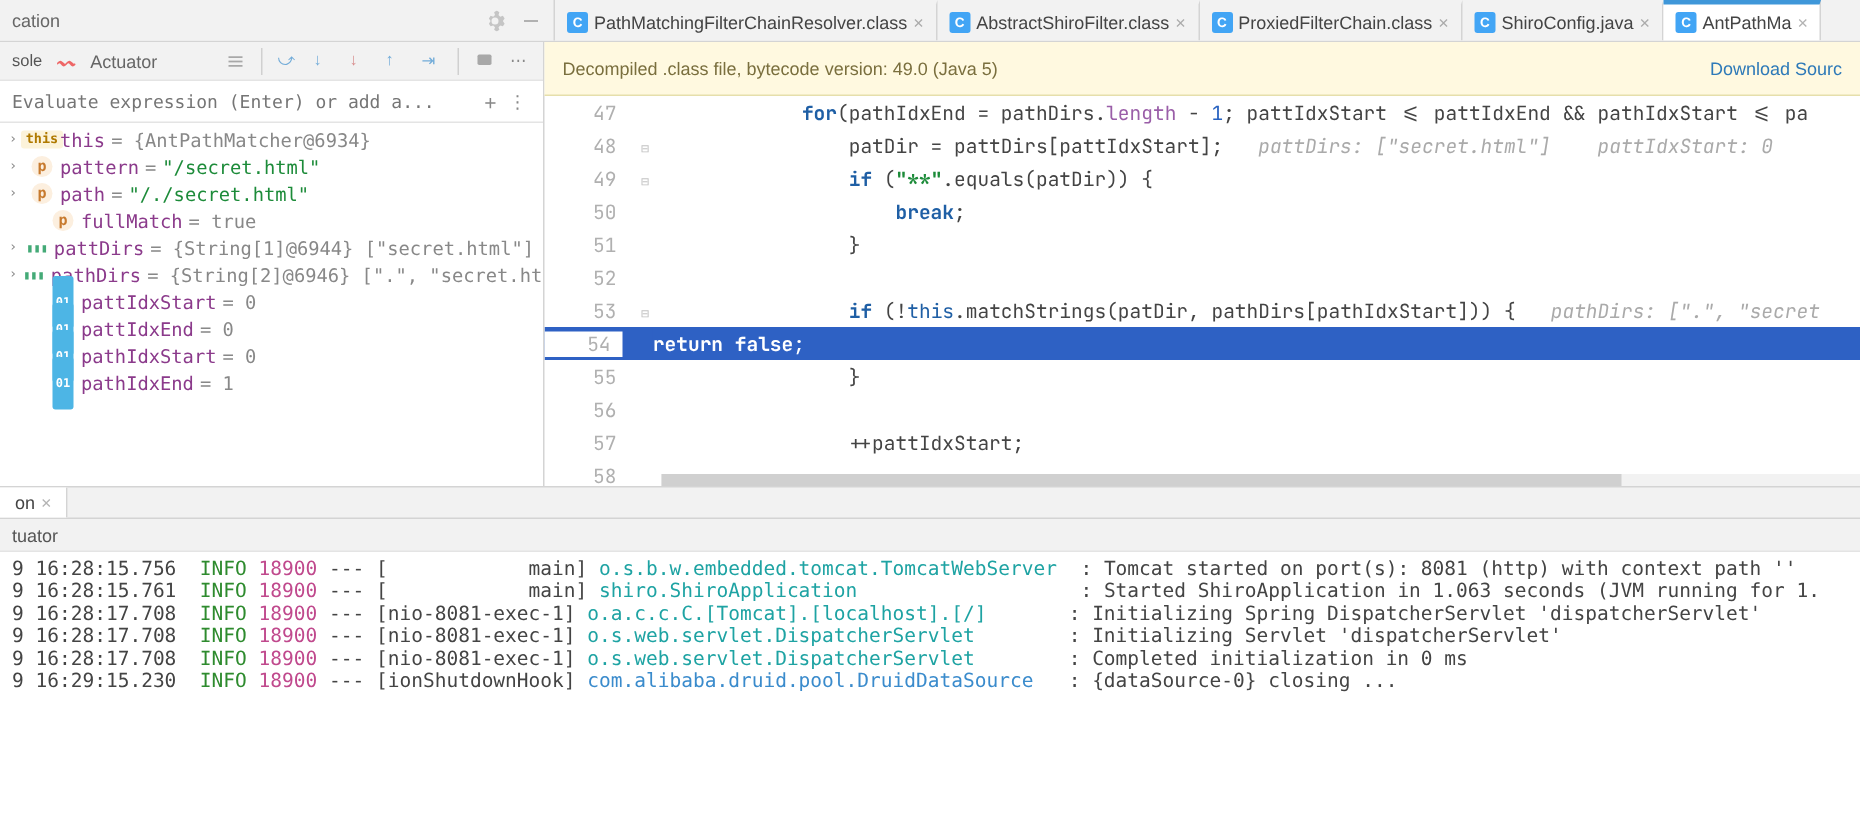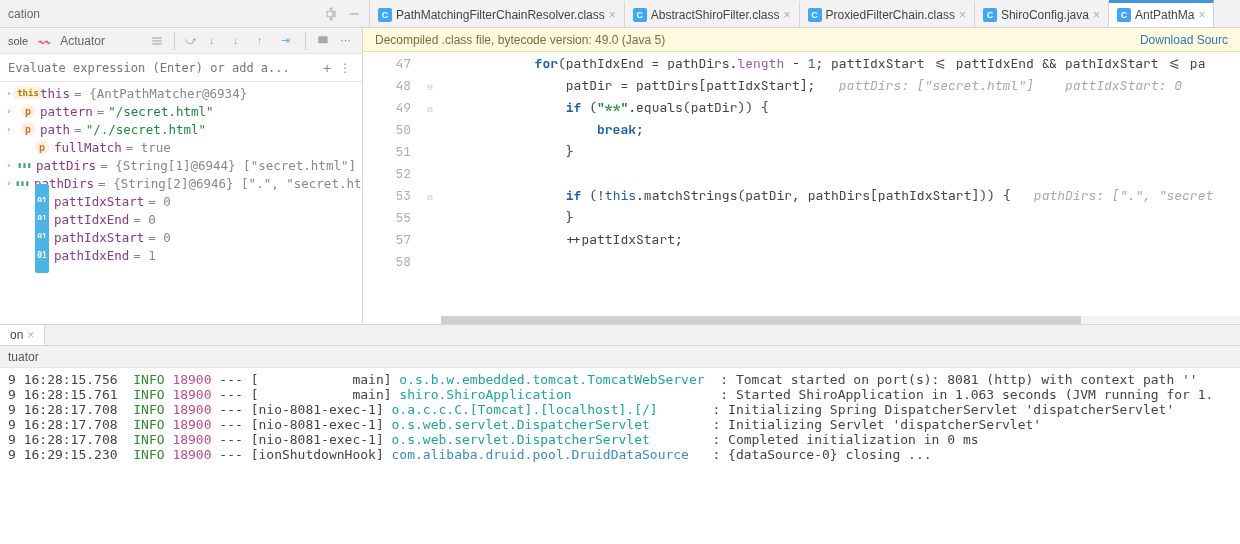--- a/index.html
+++ b/index.html
@@ -33,21 +33,21 @@
   .vicon { width: 16px; height: 16px; display: flex; align-items: center; justify-content: center; }
   .v-this { color: #b07a00; background: #fcf3da; border-radius: 2px; font-size: 9px; padding: 1px 3px; font-weight: 700; }
   .v-p { color: #c77a2e; background: #fcefdf; border-radius: 8px; font-size: 10px; width: 14px; height: 14px; font-weight: 700; display:flex;align-items:center;justify-content:center; }
   .v-arr { color: #4a7; font-size: 8px; }
   .v-01 { color: #fff; background: #4db5e5; border-radius: 2px; font-size: 8px; padding: 13px 2px; font-weight: 700; }
   .nm { color: #8b3a8b; }
   .gr { color: #888; }
   .str { color: #1c8b39; }
 
   .editor { flex: 1; display: flex; flex-direction: column; }
-  .banner { background: #fff9e0; border-bottom: 1px solid #e6dfab; height: 24px; display: flex; align-items: center; padding: 0 12px; color: #7a6f3e; }
+  .banner { background: #fff9e0; border-bottom: 1px solid #e6dfab; height: 36px; display: flex; align-items: center; padding: 0 12px; color: #7a6f3e; }
   .banner a { color: #2e7ab8; text-decoration: none; margin-left: auto; }
   .code { flex: 1; overflow: hidden; position: relative; font-family: "JetBrains Mono", Consolas, monospace; font-size: 13px; }
   .line { display: flex; height: 22px; align-items: center; }
   .ln { width: 56px; text-align: right; padding-right: 8px; color: #b0b0b0; }
   .gut { width: 22px; text-align: center; color: #bbb; }
   .collapser { color: #c4c4c4; font-size: 9px; }
   .txt { white-space: pre; }
   .hl { background: #2e61c4; color: #fff; }
   .hl .ln, .hl .gut { background: #fff; color: #b0b0b0; }
   .hl .txt { background: #2e61c4; width: 100%; height: 100%; display: flex; align-items: center; }
@@ -268,24 +268,34 @@
         <div class="line">
           <span class="ln">52</span>
           <span class="gut"></span>
           <span class="txt"></span>
         </div>
         <div class="line">
           <span class="ln">53</span>
           <span class="gut"><span class="collapser">⊟</span></span>
           <span class="txt">                <span class="kw">if</span> (!<span class="th">this</span>.matchStrings(patDir, pathDirs[pathIdxStart])) {   <span class="cmt">pathDirs: [".", "secret</span></span>
         </div>
+        <div class="line hl">
+          <span class="ln">54</span>
+          <span class="gut"></span>
+          <span class="txt">                    <span class="kw">return false</span>;</span>
+        </div>
         <div class="line">
           <span class="ln">55</span>
           <span class="gut"></span>
           <span class="txt">                }</span>
+        </div>
+        <div class="line">
+          <span class="ln">56</span>
+          <span class="gut"></span>
+          <span class="txt"></span>
         </div>
         <div class="line">
           <span class="ln">57</span>
           <span class="gut"></span>
           <span class="txt">                ++pattIdxStart;</span>
         </div>
         <div class="line">
           <span class="ln">58</span>
           <span class="gut"></span>
           <span class="txt">            ⁠</span>

